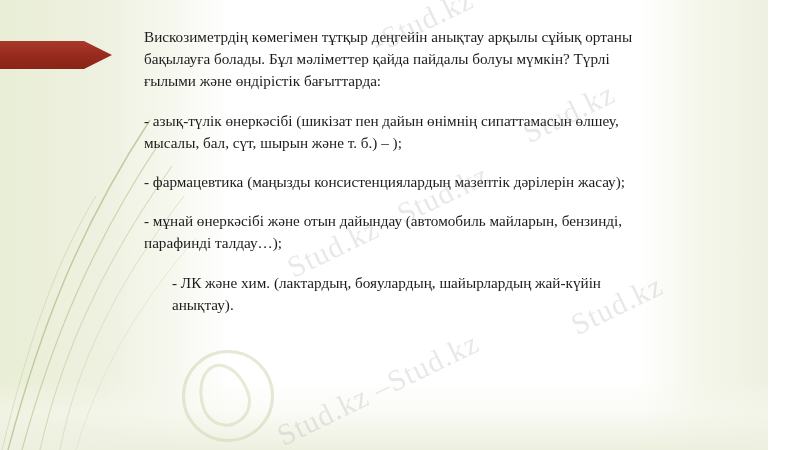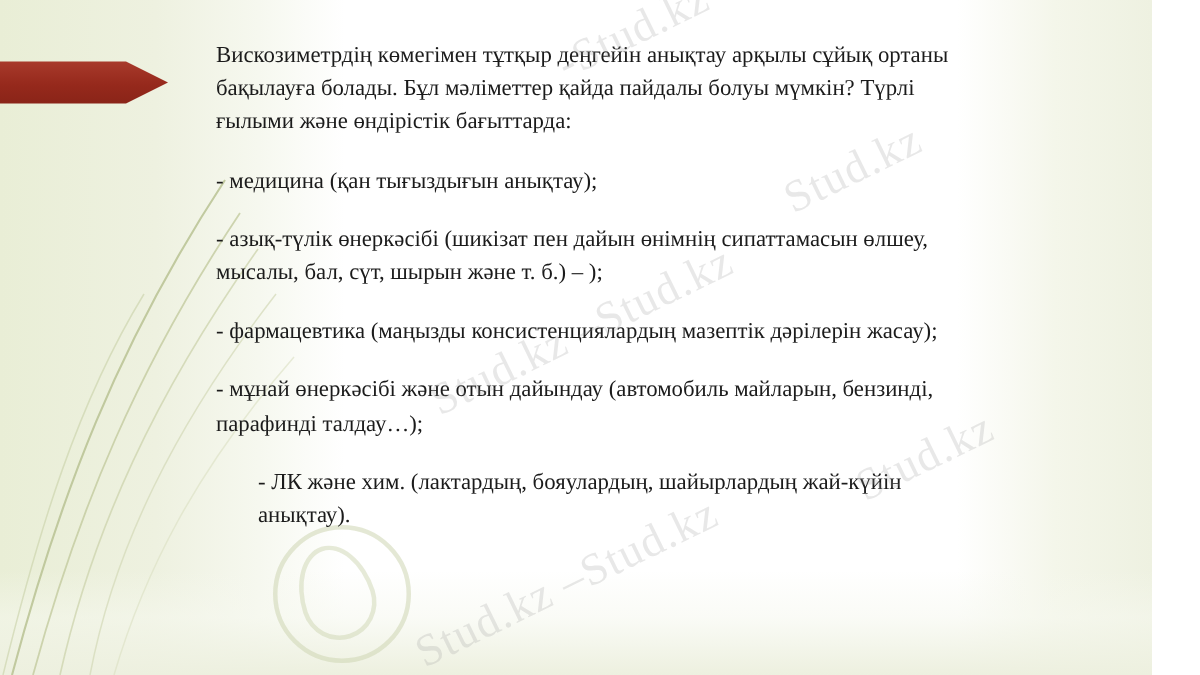--- a/index.html
+++ b/index.html
@@ -131,21 +131,20 @@
         <stop offset="100%" stop-color="#8a2418"></stop>
       </linearGradient>
     </defs>
     <path d="M 0 3 L 84 3 L 112 17 L 84 31 L 0 31 Z" fill="url(#arrGrad)"></path>
   </svg>
 
   <div class="circle-wm"></div>
 
   <div class="content">
     <p class="para">Вискозиметрдің көмегімен тұтқыр деңгейін анықтау арқылы сұйық ортаны бақылауға болады. Бұл мәліметтер қайда пайдалы болуы мүмкін? Түрлі ғылыми және өндірістік бағыттарда:</p>
-    <p class="para">- медицина (қан тығыздығын анықтау);</p>
     <p class="para">- азық-түлік өнеркәсібі (шикізат пен дайын өнімнің сипаттамасын өлшеу, мысалы, бал, сүт, шырын және т. б.) – );</p>
     <p class="para">- фармацевтика (маңызды консистенциялардың мазептік дәрілерін жасау);</p>
     <p class="para">- мұнай өнеркәсібі және отын дайындау (автомобиль майларын, бензинді, парафинді талдау…);</p>
     <p class="para">- ЛК және хим. (лактардың, бояулардың, шайырлардың жай-күйін анықтау).</p>
   </div>
 
   <div class="wm wm1">-Stud.kz</div>
   <div class="wm wm2">Stud.kz</div>
   <div class="wm wm3">Stud.kz  –Stud.kz</div>
   <div class="wm wm4">Stud.kz</div>

